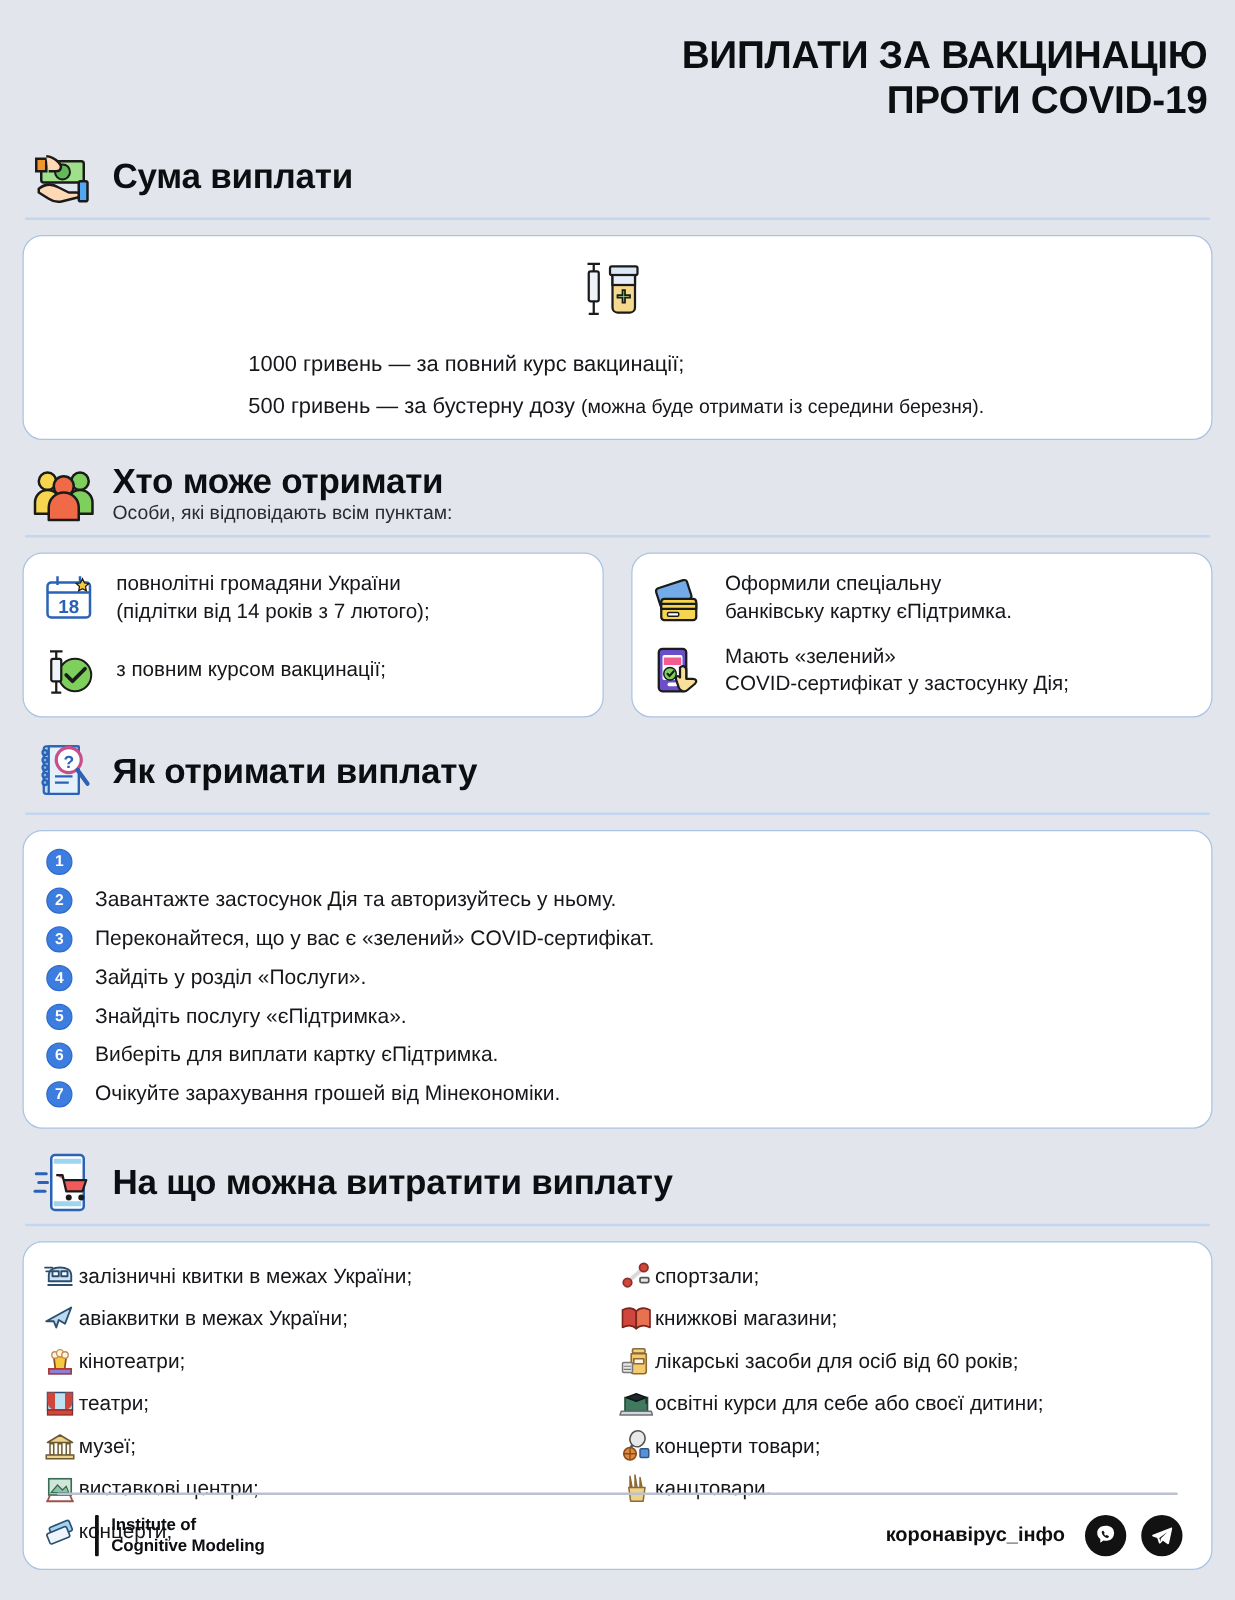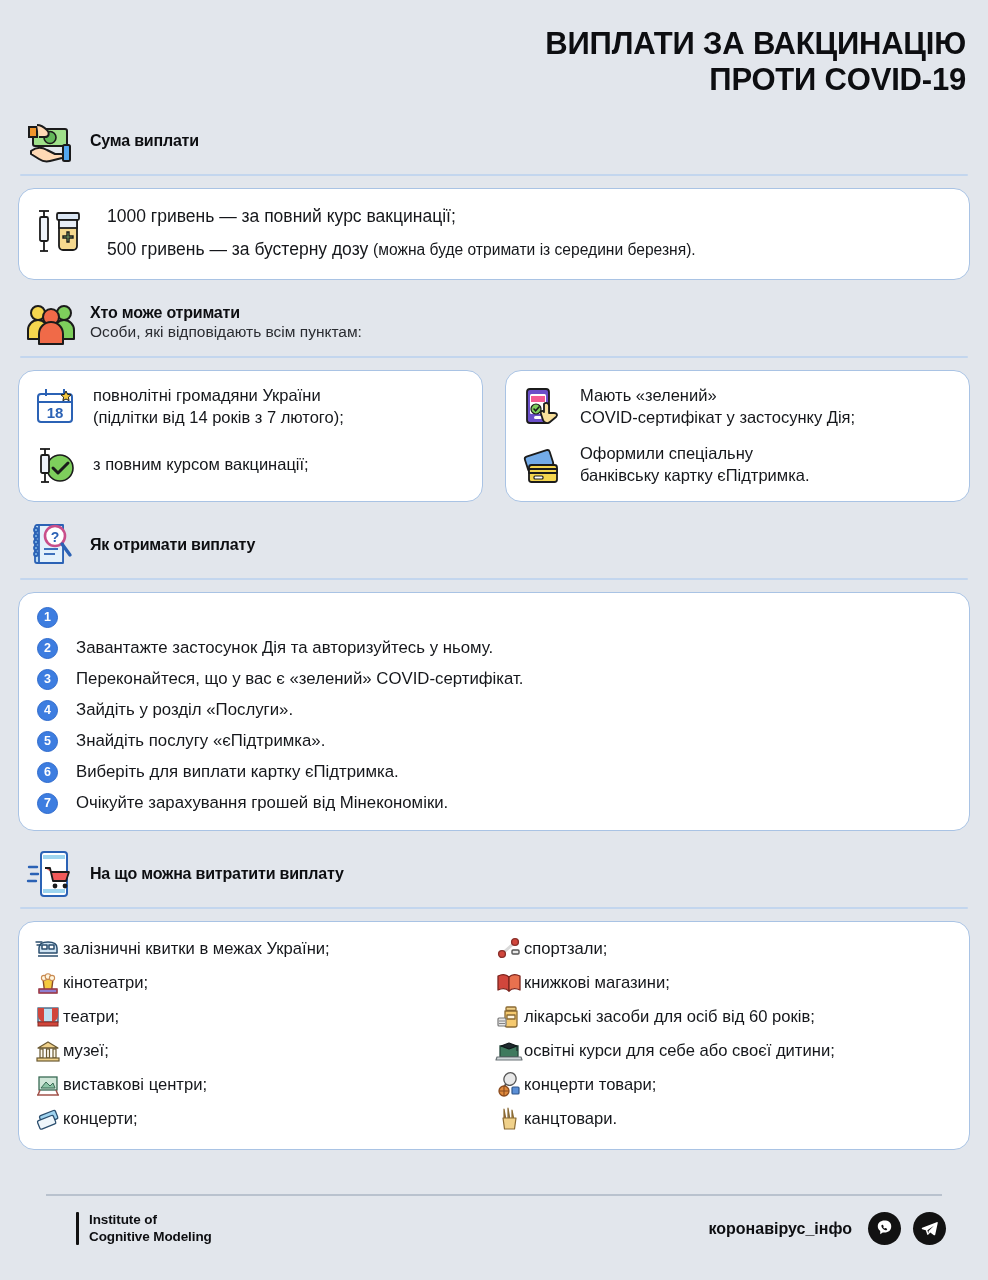--- a/index.html
+++ b/index.html
@@ -26,30 +26,31 @@
 
   
   .section { margin-top: 16px; }
   .sec-head {
     display: flex; align-items: center; gap: 12px;
     padding: 0 4px 6px 6px;
   }
   .sec-ico { width: 54px; height: 54px; flex: 0 0 54px; display:flex; align-items:center; justify-content:center;}
   .sec-ico svg { width: 52px; height: 52px; display:block; }
   .sec-titles { display:flex; flex-direction: column; justify-content:center; }
-  .sec-title { font-size: 16px; font-weight: bold; letter-spacing: -0.2px; color:#0d0e11; }
+  .sec-title { font-size: 28px; font-weight: bold; letter-spacing: -0.2px; color:#0d0e11; }
   .sec-sub { font-size: 15.5px; color: #2a2c31; margin-top: 1px; }
   .divider { height: 2px; background: #c3d6ee; border-radius: 2px; margin: 0 2px 12px 2px; }
 
   
   .card {
     background: #ffffff;
     border: 1.6px solid #a9c3e4;
     border-radius: 16px;
     box-shadow: 0 1px 0 rgba(255,255,255,.7) inset;
+    flex-direction: column;
   }
   .row2 { display: flex; gap: 22px; align-items: flex-start; }
   .row2 > .card { flex: 1 1 0; }
 
   
   .amount-card { padding: 14px 18px 16px 16px; display:flex; align-items:center; gap: 18px; }
   .amount-ico { flex: 0 0 54px; width:54px; height:60px; }
   .amount-ico svg { width:54px; height:60px; display:block; }
   .amount-lines { display:flex; flex-direction:column; gap: 12px; }
   .amount-line { font-size: 17.5px; color:#15171b; }
@@ -203,48 +204,48 @@
           <div class="elig-txt">
             <div>з повним курсом вакцинації;</div>
           </div>
         </div>
       </div>
 
       <div class="card elig">
         <div class="elig-item">
           <span class="elig-ico">
             <svg viewBox="0 0 44 44">
+              <g stroke="#1b1b1b" stroke-width="1.8" stroke-linejoin="round">
+                <rect x="6" y="10" width="26" height="16" rx="2.5" fill="#73abe8" transform="rotate(-18 19 18)"></rect>
+                <rect x="9" y="22" width="28" height="17" rx="2.5" fill="#f5d64e"></rect>
+                <rect x="9" y="26" width="28" height="4" fill="#f5d64e"></rect>
+                <rect x="14" y="33" width="9" height="3" rx="1" fill="#ffffff" stroke-width="1.2"></rect>
+              </g>
+            </svg>
+          </span>
+          <div class="elig-txt">
+            <div>Оформили спеціальну</div>
+            <div>банківську картку єПідтримка.</div>
+          </div>
+        </div>
+        <div class="elig-item">
+          <span class="elig-ico">
+            <svg viewBox="0 0 44 44">
               <rect x="7" y="4" width="22" height="34" rx="3" fill="#6b4fc9" stroke="#1b1b1b" stroke-width="1.8"></rect>
               <rect x="10" y="9" width="16" height="20" rx="1.5" fill="#ffffff"></rect>
               <rect x="11" y="11" width="14" height="6" fill="#f45b91"></rect>
               <circle cx="16" cy="24" r="5" fill="#7ecf5c" stroke="#1b1b1b" stroke-width="1.2"></circle>
               <path d="M14 24l1.6 1.8L19 22" fill="none" stroke="#1b1b1b" stroke-width="1.6" stroke-linecap="round"></path>
               <rect x="14" y="31" width="8" height="3" rx="1.5" fill="#ffffff"></rect>
               <path d="M24 19c2-2 5-1 5 2v7h5c3 0 4 2 2 4l-6 5c-2 2-6 1-7-2l-2-6c-1-3 1-4 3-2z" fill="#f8df9a" stroke="#1b1b1b" stroke-width="1.8" stroke-linejoin="round"></path>
             </svg>
           </span>
           <div class="elig-txt">
             <div>Мають «зелений»</div>
             <div>COVID-сертифікат у застосунку Дія;</div>
-          </div>
-        </div>
-        <div class="elig-item">
-          <span class="elig-ico">
-            <svg viewBox="0 0 44 44">
-              <g stroke="#1b1b1b" stroke-width="1.8" stroke-linejoin="round">
-                <rect x="6" y="10" width="26" height="16" rx="2.5" fill="#73abe8" transform="rotate(-18 19 18)"></rect>
-                <rect x="9" y="22" width="28" height="17" rx="2.5" fill="#f5d64e"></rect>
-                <rect x="9" y="26" width="28" height="4" fill="#f5d64e"></rect>
-                <rect x="14" y="33" width="9" height="3" rx="1" fill="#ffffff" stroke-width="1.2"></rect>
-              </g>
-            </svg>
-          </span>
-          <div class="elig-txt">
-            <div>Оформили спеціальну</div>
-            <div>банківську картку єПідтримка.</div>
           </div>
         </div>
       </div>
     </div>
   </div>
 
   <div class="section">
     <div class="sec-head">
       <span class="sec-ico">
         <svg viewBox="0 0 52 52">
@@ -343,20 +344,28 @@
                     <line x1="2" y1="7" x2="8" y2="7"></line>
                     <line x1="3" y1="10" x2="7" y2="10"></line>
                   </g>
                 </svg>
             </span>
             <span class="spend-txt">залізничні квитки в межах України;</span>
           </div>
           <div class="spend-item">
             <span class="spend-ico">
               <svg viewBox="0 0 28 28">
+                  <path d="M3 16l20-11-5 13-5-3-2 6-2-5z" fill="#bcd8ee" stroke="#2b4e6e" stroke-width="1.5" stroke-linejoin="round"></path>
+                </svg>
+            </span>
+            <span class="spend-txt">авіаквитки в межах України;</span>
+          </div>
+          <div class="spend-item">
+            <span class="spend-ico">
+              <svg viewBox="0 0 28 28">
                   <path d="M9 10h10l-1.5 12h-7z" fill="#f5c93e" stroke="#8a4b2a" stroke-width="1.4"></path>
                   <g fill="#fff6e0" stroke="#c98b52" stroke-width="1.1">
                     <circle cx="10" cy="9" r="2.6"></circle>
                     <circle cx="14" cy="7.5" r="2.8"></circle>
                     <circle cx="18" cy="9" r="2.6"></circle>
                   </g>
                   <rect x="5" y="20" width="18" height="4" fill="#8f7fd0" stroke="#4a3d8a" stroke-width="1.2"></rect>
                   <rect x="5" y="20" width="18" height="4" fill="none" stroke="#c0392b" stroke-width="1.1"></rect>
                 </svg>
             </span>

